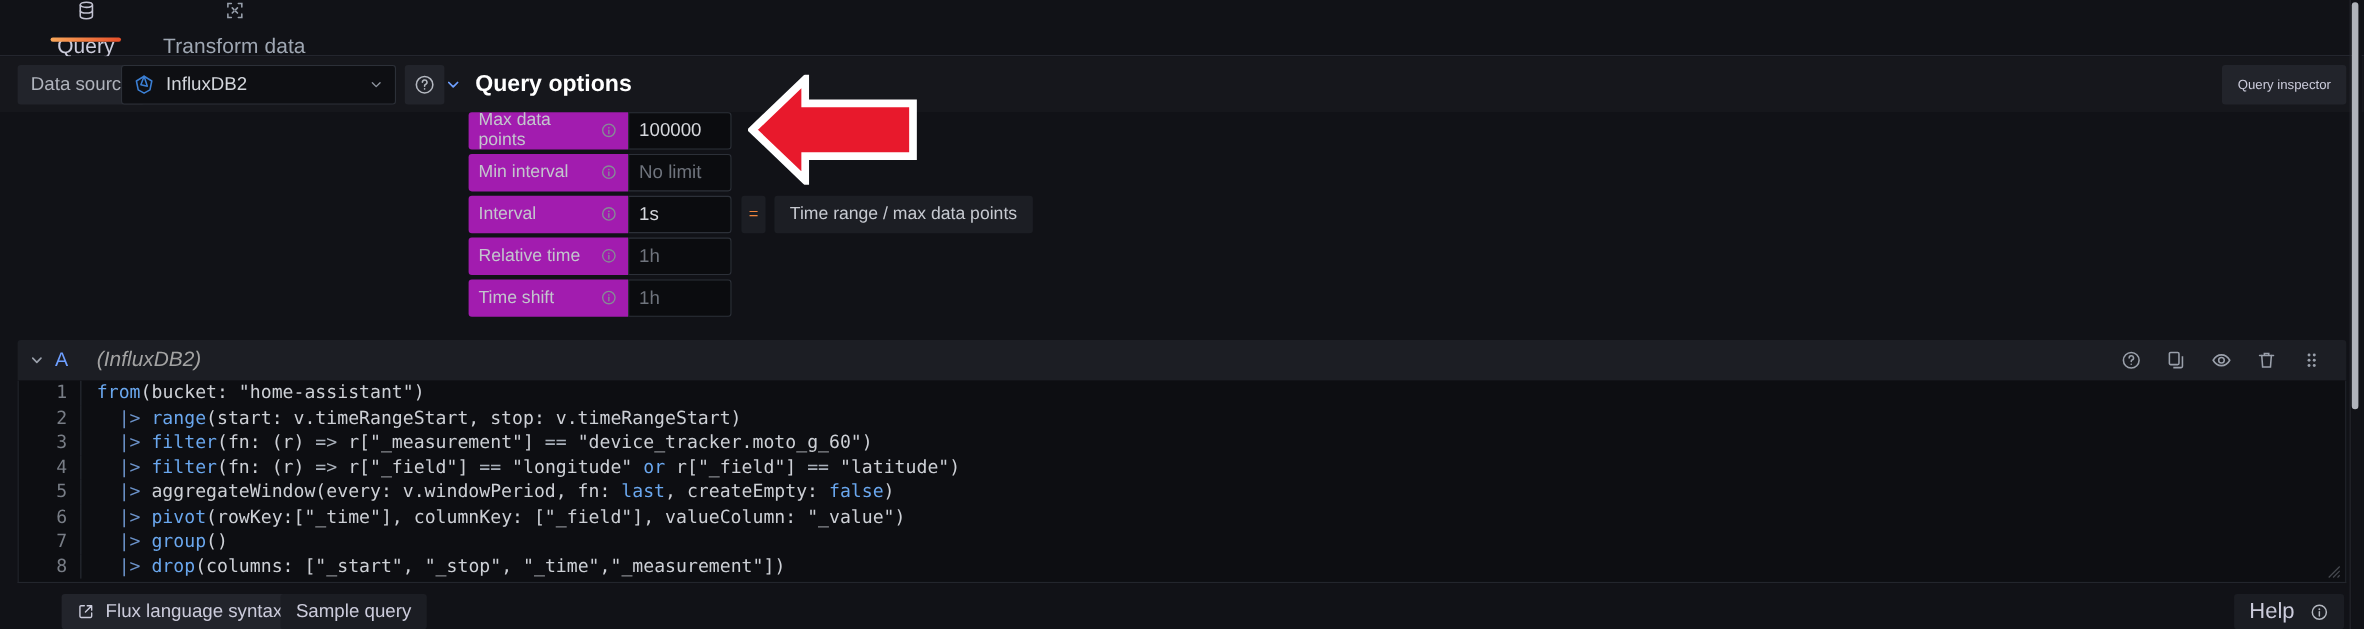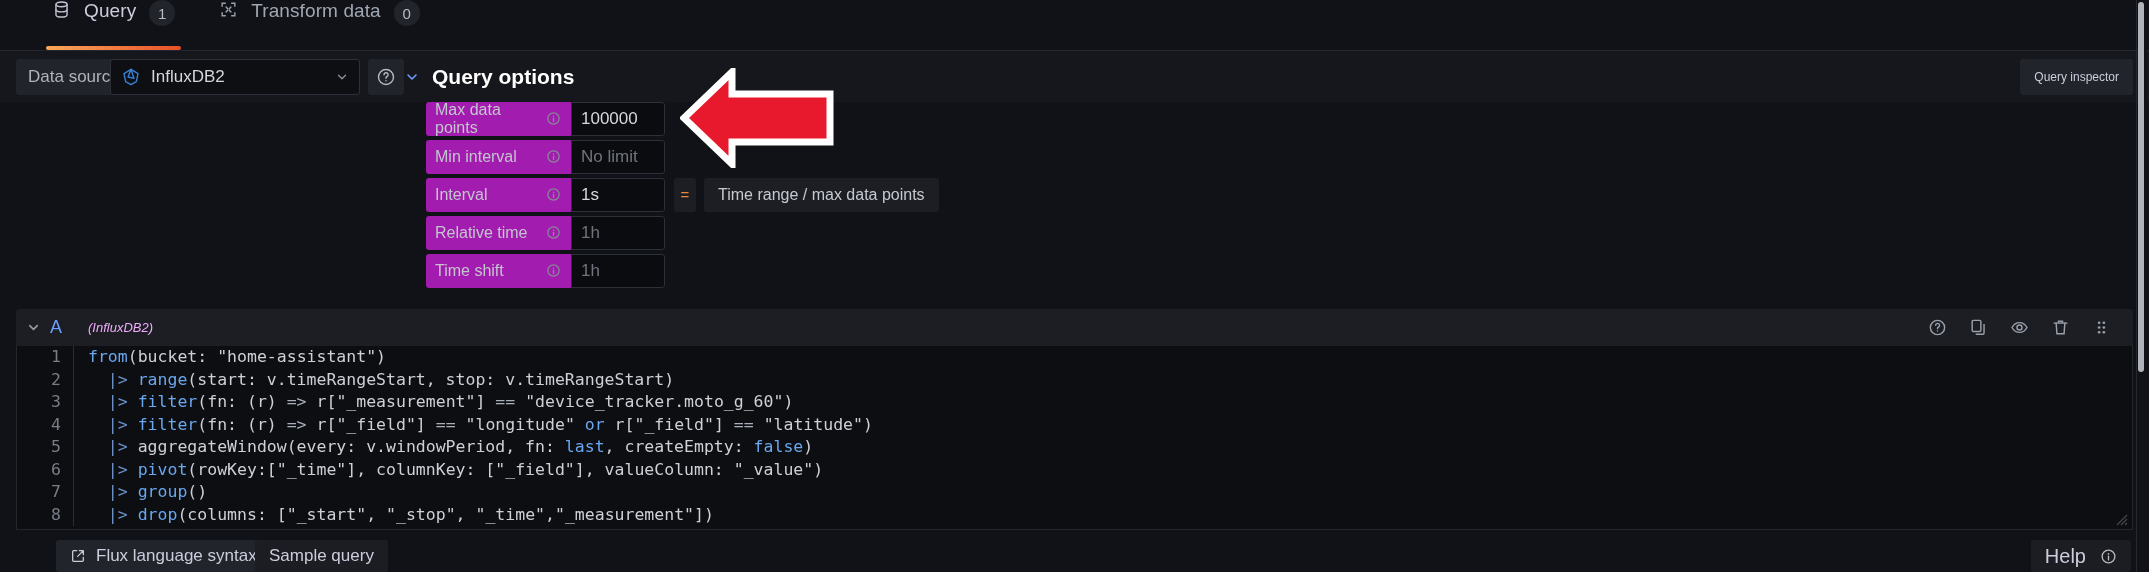--- a/index.html
+++ b/index.html
@@ -14,23 +14,23 @@
 
   
   .tabbar {
     position: absolute; left: 0; top: 0; width: 2149px; height: 51px;
     background: #111217;
     border-bottom: 1px solid #24262e;
     display: flex; align-items: flex-start; padding-left: 30px;
   }
   .tab {
     position: relative;
-    display: flex; gap: 13px;
-    height: 50px; padding: 0 22px;
-    color: #9fa7b3; font-size: 19px; cursor: pointer;
+    display: flex; align-items: center; gap: 13px;
+    height: 38px; padding: 0 22px;
+    color: #9fa7b3; font-size: 19px; cursor: pointer; flex-direction: column;
   }
   .tab.active { color: #d8d9da; }
   .tab.active .tab-label { color: #ccccdc; }
   .tab.active::after {
     content: ""; position: absolute; left: 16px; right: 16px; bottom: 0;
     height: 4px; border-radius: 2px;
     background: linear-gradient(90deg, #f9a75a 0%, #e8502a 100%);
   }
   .tab-label { font-size: 19px; letter-spacing: .1px; }
   .tab-icon { display: inline-flex; width: 19px; height: 19px; opacity: .95; }
@@ -110,21 +110,21 @@
   .arrow { position: absolute; left: 680px; top: 68px; width: 154px; height: 100px; pointer-events: none; }
 
   
   .qrow-head {
     position: absolute; left: 16px; top: 309px; width: 2117px; height: 37px;
     background: #1c1e24; border-radius: 3px 3px 0 0;
     display: flex; align-items: center;
   }
   .qrow-chev { width: 34px; display: flex; align-items: center; justify-content: center; cursor: pointer; }
   .qrow-letter { color: #6e9fff; font-size: 18px; width: 38px; }
-  .qrow-ds { color: #f0abfc; font-size: 13px; font-style: italic; }
+  .qrow-ds { color: #a3a3a3; font-size: 19px; font-style: italic; }
   .qrow-actions { margin-left: auto; display: flex; align-items: center; gap: 22px; padding-right: 22px; }
   .act-ico { width: 19px; height: 19px; color: #9aa0ab; cursor: pointer; }
 
   
   .editor {
     position: absolute; left: 16px; top: 346px; width: 2117px; height: 184px;
     background: #0d0e12; border: 1px solid #23262d; border-top: none;
     overflow: hidden;
   }
   .code { font-family: "DejaVu Sans Mono", monospace; font-size: 16.5px; line-height: 22.5px; }

